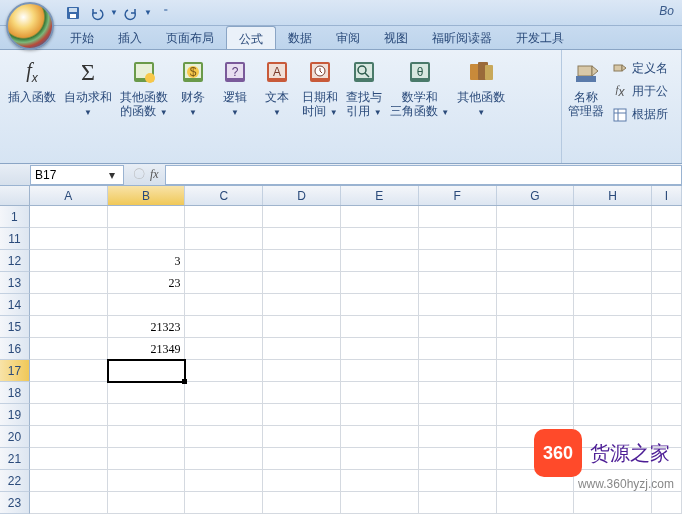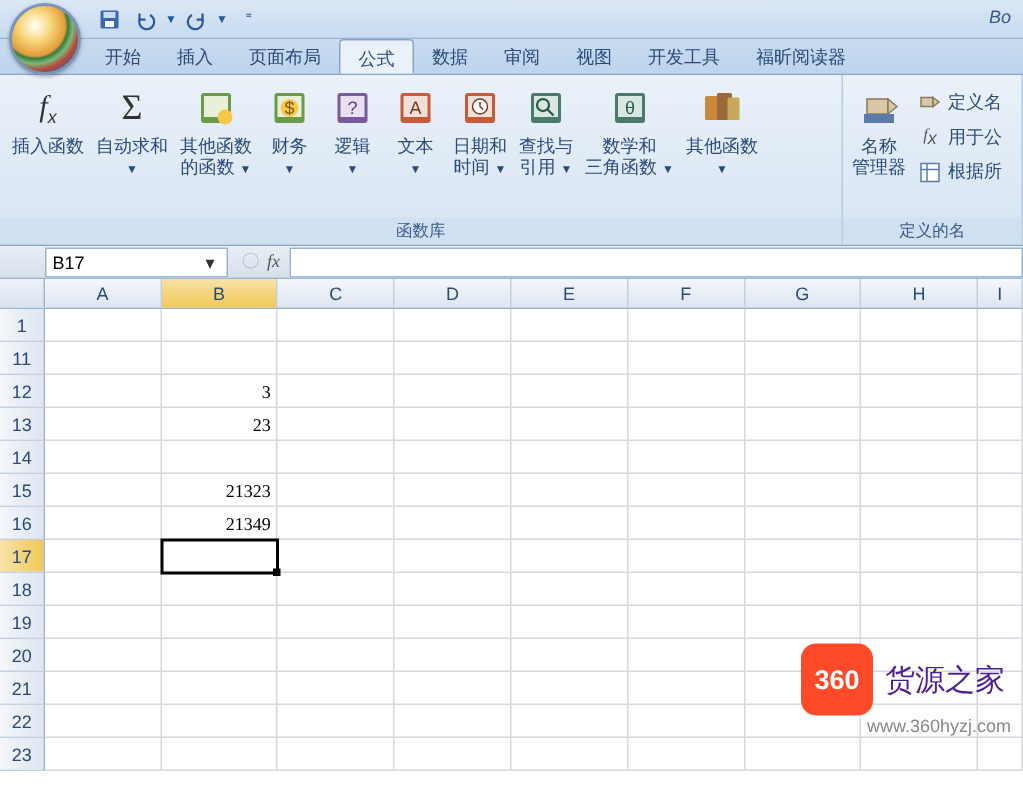--- a/index.html
+++ b/index.html
@@ -24,21 +24,21 @@
 .rgroup-label { height: 18px; text-align: center; color: #3a5a8a; font-size: 11px; line-height: 18px; background: rgba(200,219,240,0.5); }
 .rbtn { display: flex; flex-direction: column; align-items: center; padding: 2px 4px; cursor: pointer; text-align: center; min-width: 42px; }
 .rbtn-icon { width: 32px; height: 32px; display: flex; align-items: center; justify-content: center; margin-bottom: 2px; }
 .rbtn-label { color: #2a4a7a; line-height: 14px; white-space: pre-line; font-size: 12px; }
 .rbtn .dd { font-size: 8px; color: #2a4a7a; }
 .small-btn { display: flex; align-items: center; padding: 2px 4px; cursor: pointer; color: #2a4a7a; gap: 4px; }
 .sm-icon { width: 16px; height: 16px; display: inline-flex; align-items: center; justify-content: center; }
 
 
 .fbar { height: 22px; background: linear-gradient(#e8eef6, #d6e0ec); border-bottom: 1px solid #9ab3d1; display: flex; align-items: center; }
-.namebox { width: 122px; height: 20px; margin-left: 30px; background: #fff; border: 1px solid #9ab3d1; display: flex; align-items: center; padding: 0 4px; }
+.namebox { width: 94px; height: 20px; margin-left: 30px; background: #fff; border: 1px solid #9ab3d1; display: flex; align-items: center; padding: 0 4px; }
 .namebox-text { flex: 1; color: #000; }
 .namebox-dd { width: 14px; text-align: center; color: #333; cursor: pointer; }
 .fbar-btns { display: flex; align-items: center; margin: 0 6px; gap: 2px; }
 .fbar-fx { font-style: italic; color: #555; font-family: serif; }
 .formula-input { flex: 1; height: 20px; background: #fff; border: 1px solid #9ab3d1; padding: 0 4px; }
 
 
 .grid { position: relative; }
 .col-headers { display: flex; height: 20px; background: linear-gradient(#f4f6fa, #dde6f1); border-bottom: 1px solid #9fb4cd; }
 .corner-box { width: 30px; border-right: 1px solid #9fb4cd; background: linear-gradient(#eef2f8, #d8e2ee); }
@@ -98,22 +98,22 @@
 </div>
 
 <div class="tabs">
   <div class="tab">开始</div>
   <div class="tab">插入</div>
   <div class="tab">页面布局</div>
   <div class="tab active">公式</div>
   <div class="tab">数据</div>
   <div class="tab">审阅</div>
   <div class="tab">视图</div>
+  <div class="tab">福昕阅读器</div>
   <div class="tab">开发工具</div>
-  <div class="tab">福昕阅读器</div>
 </div>
 
 <div class="ribbon">
   <div class="rgroup" style="flex:1;">
     <div class="rgroup-content">
       <div class="rbtn">
         <div class="rbtn-icon">
             <span style="font-style:italic;font-family:serif;font-size:20px;color:#333;">f<sub style="font-size:12px;">x</sub></span>
           </div>
         <div class="rbtn-label">插入函数</div>
@@ -205,21 +205,20 @@
         <div class="rbtn-icon">
             <svg width="28" height="28">
               <rect x="3" y="6" width="10" height="16" rx="1" fill="#c88a3a"></rect>
               <rect x="11" y="4" width="10" height="18" rx="1" fill="#9a6a3a"></rect>
               <rect x="18" y="7" width="8" height="15" rx="1" fill="#c8a85a"></rect>
             </svg>
           </div>
         <div class="rbtn-label"><span>其他函数</span><br><span class="dd">▼</span></div>
       </div>
     </div>
-    <div class="rgroup-label">函数库</div>
   </div>
 
   <div class="rgroup" style="width:120px;">
     <div class="rgroup-content" style="padding:4px 2px 0;">
       <div class="rbtn" style="min-width:40px;justify-content:space-between;">
         <div class="rbtn-icon">
             <svg width="28" height="28">
               <rect x="6" y="8" width="14" height="10" fill="#d8c8a8" stroke="#8a7a5a"></rect>
               <path d="M20 8 L26 13 L20 18 Z" fill="#d8c8a8" stroke="#8a7a5a"></path>
               <rect x="4" y="18" width="20" height="6" fill="#5a7aaa"></rect>
@@ -249,21 +248,20 @@
               <svg width="14" height="14">
                 <rect x="1" y="1" width="12" height="12" fill="#fff" stroke="#5a7aaa"></rect>
                 <line x1="1" y1="5" x2="13" y2="5" stroke="#5a7aaa"></line>
                 <line x1="5" y1="1" x2="5" y2="13" stroke="#5a7aaa"></line>
               </svg>
             </span>
           <span>根据所</span>
         </div>
       </div>
     </div>
-    <div class="rgroup-label">定义的名</div>
   </div>
 </div>
 
 <div class="fbar">
   <div class="namebox">
     <span class="namebox-text">B17</span>
     <span class="namebox-dd">▾</span>
   </div>
   <div class="fbar-btns">
     <span style="width:18px;text-align:center;color:#aaa;">〇</span>

